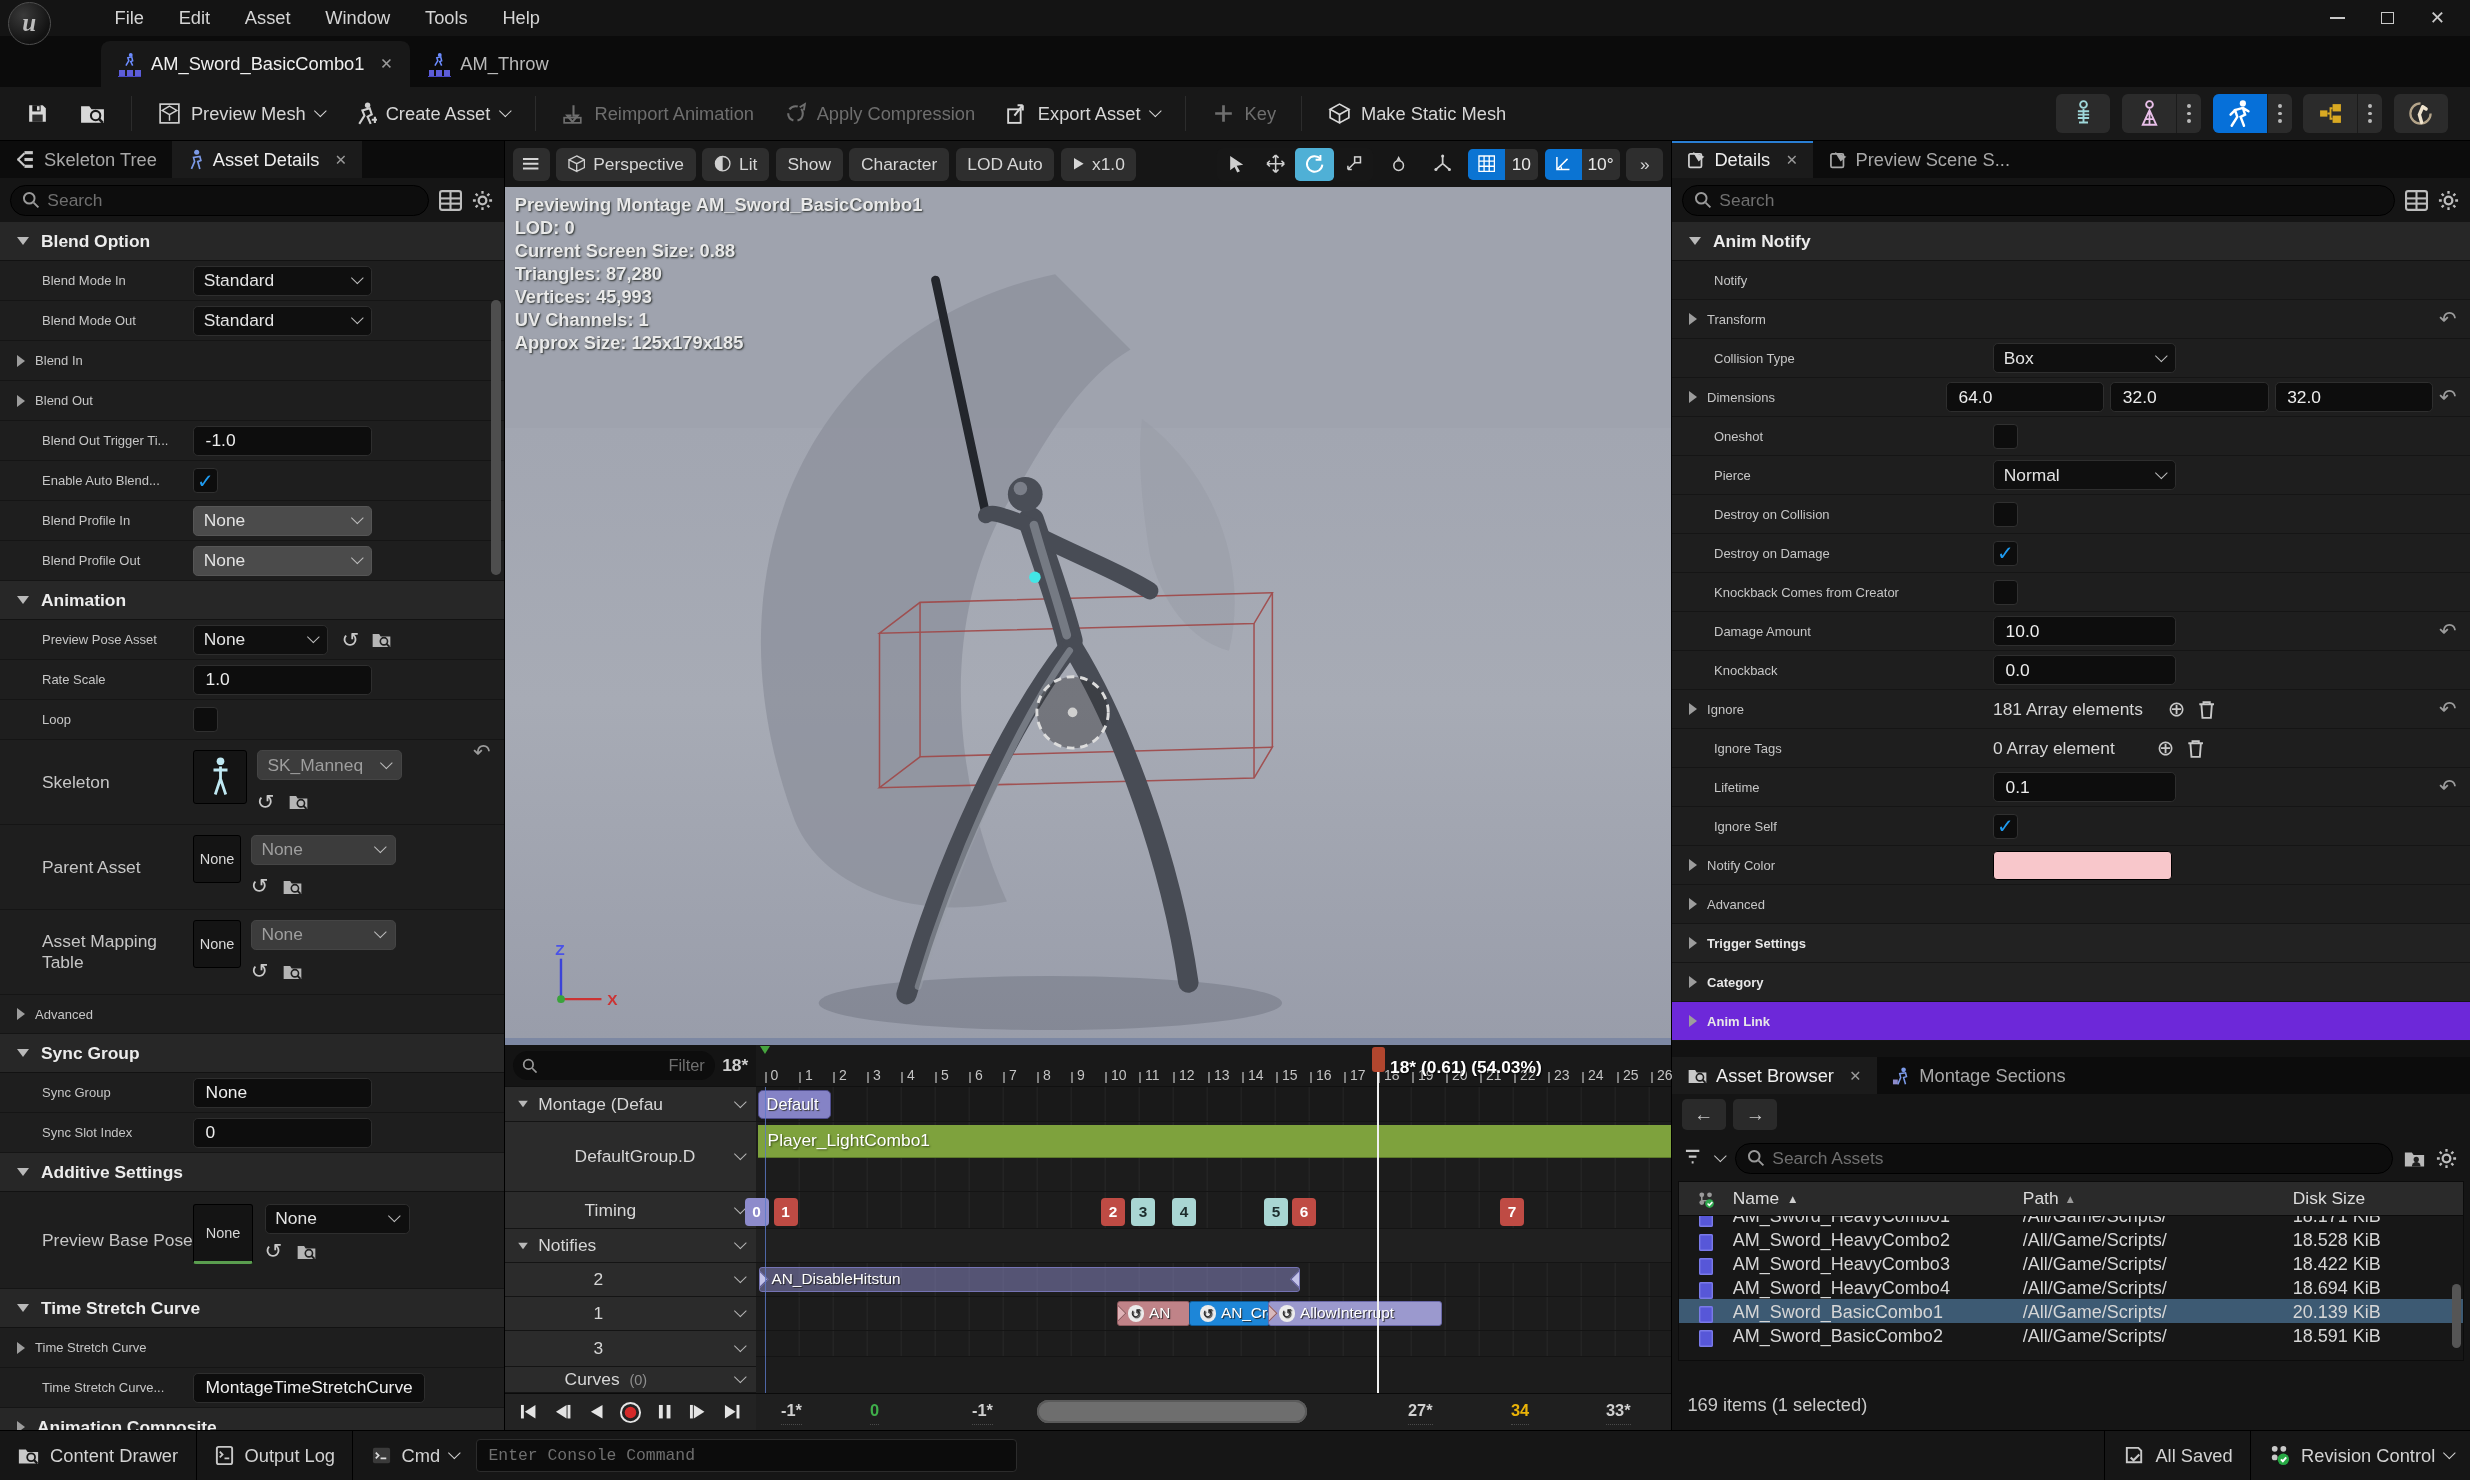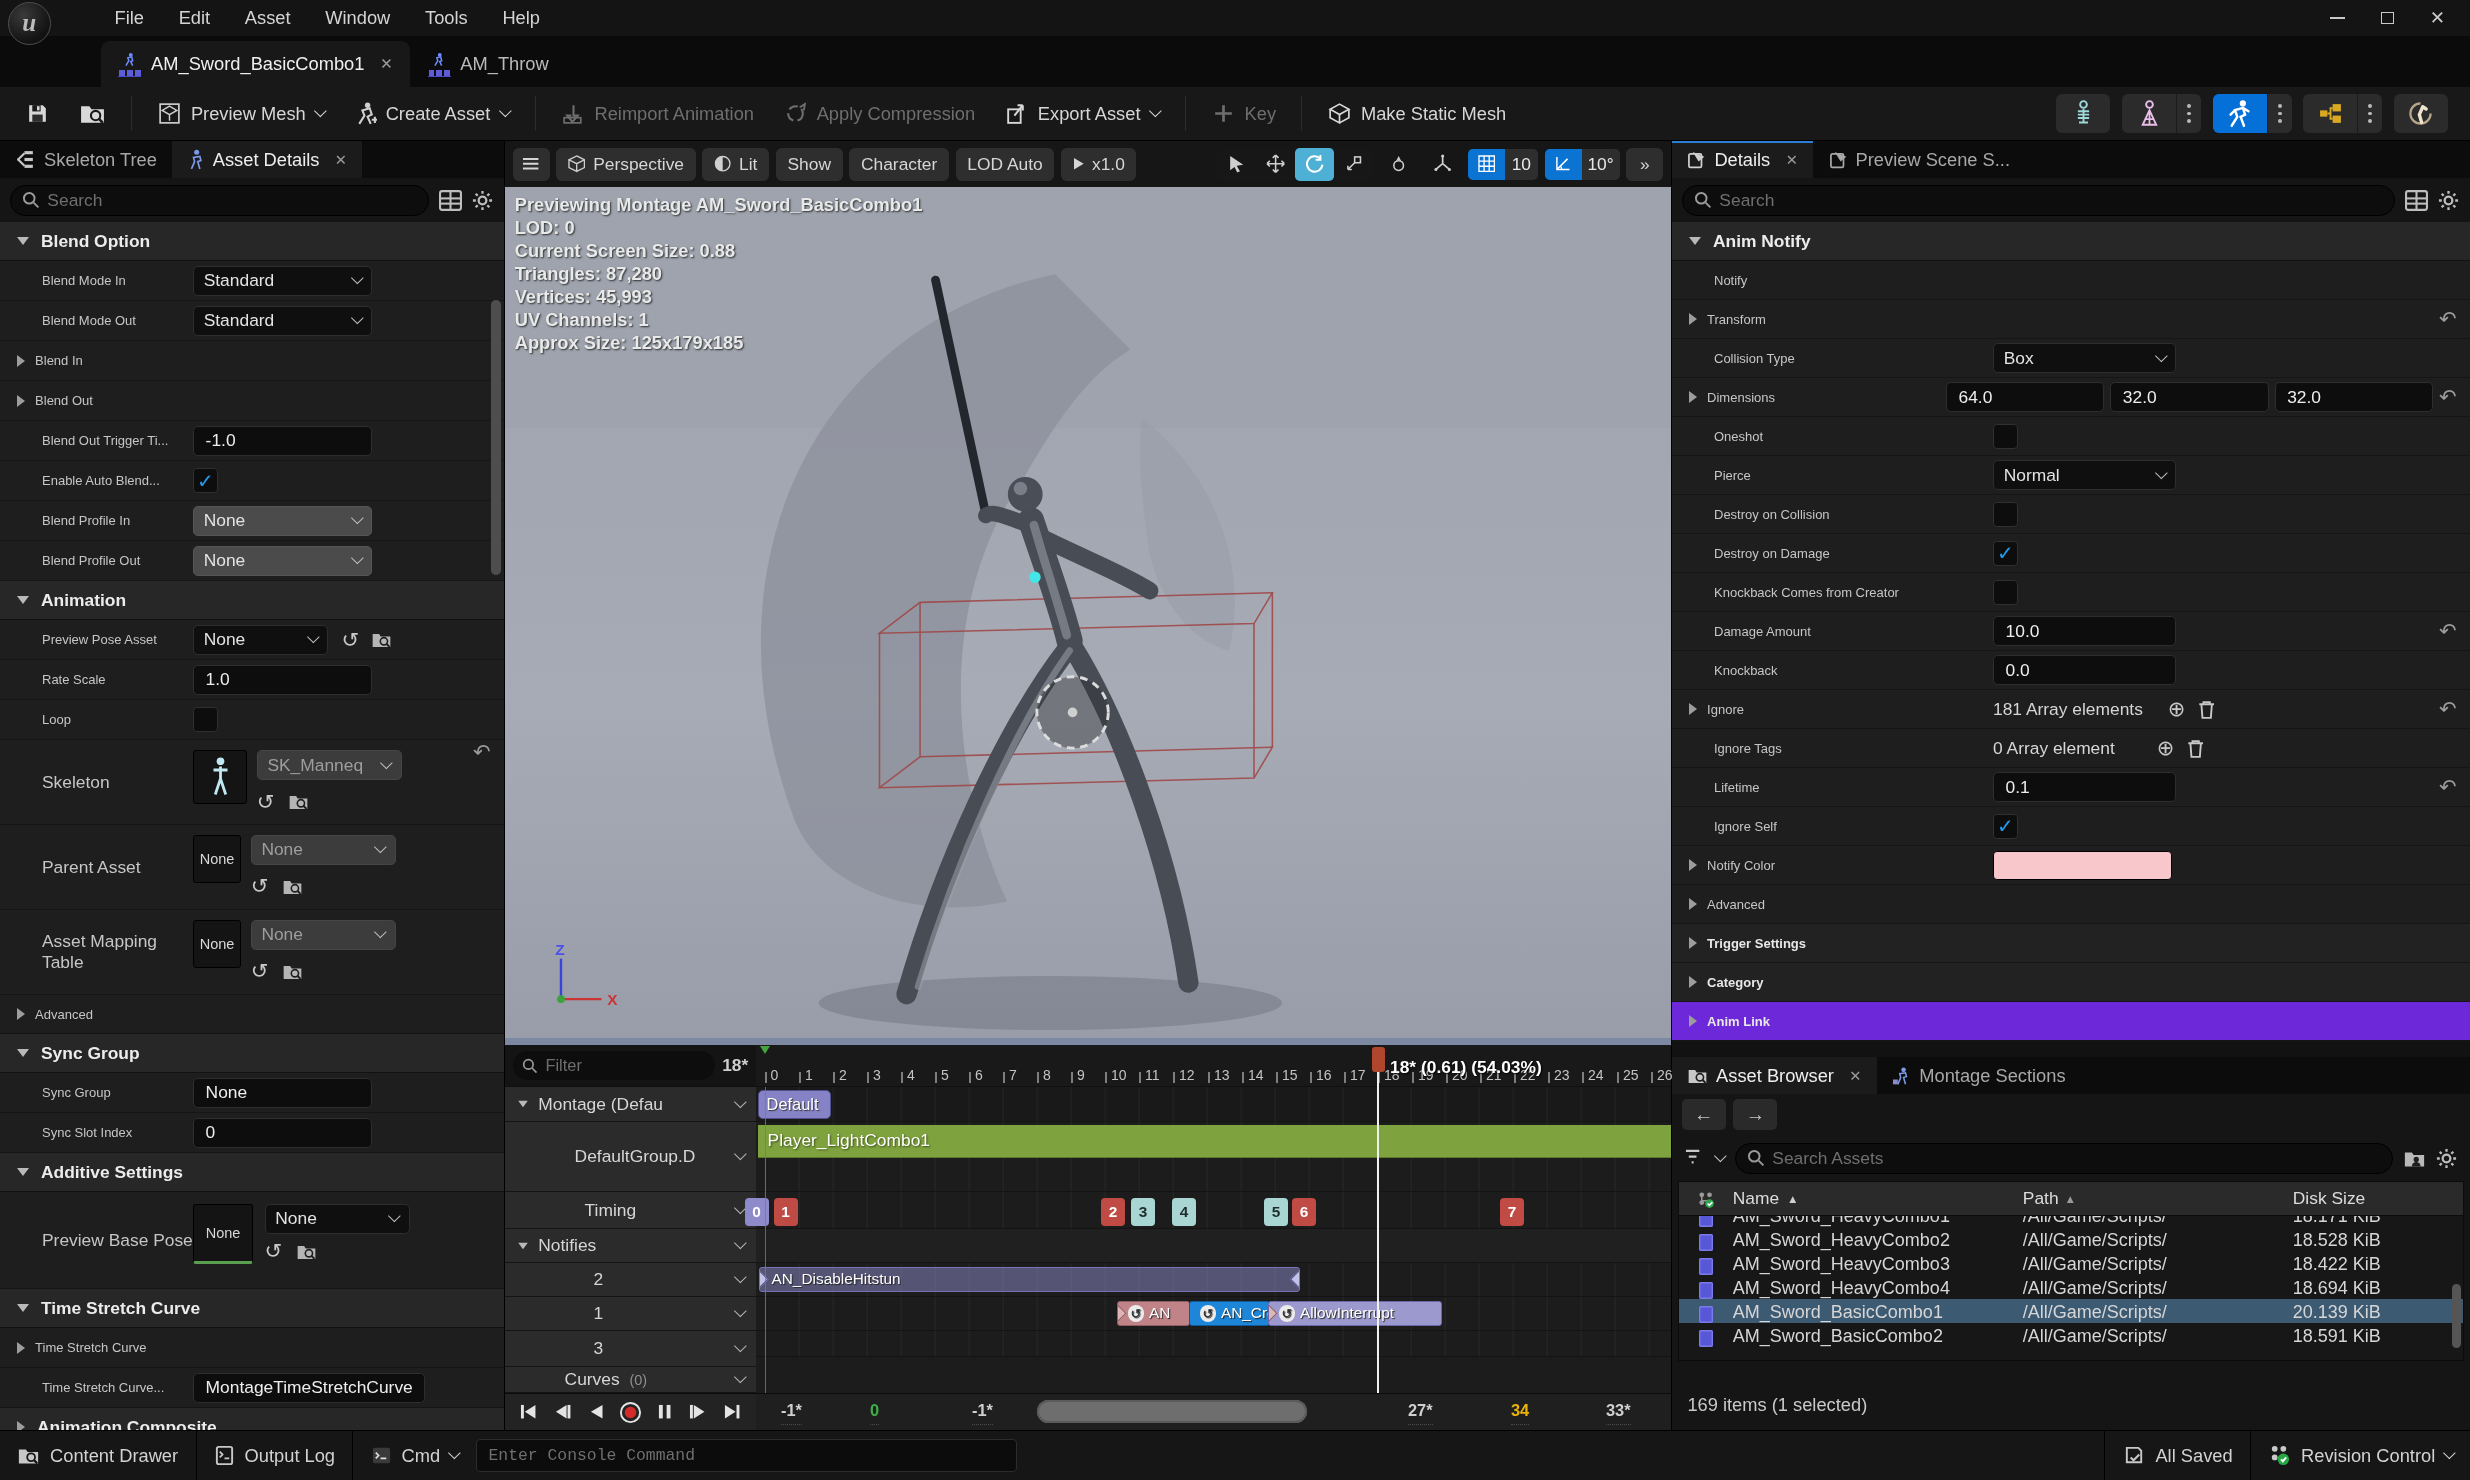--- a/index.html
+++ b/index.html
@@ -112,21 +112,21 @@
 .charsvg{position:absolute;left:0;top:0;width:100%;height:100%;}
 
 
 .timeline{height:392px;display:flex;flex-direction:column;background:#191919;border-top:7.7px solid #7d88a3;}
 .tl-main{flex:1;display:flex;}
 .tl-labels{width:251px;display:flex;flex-direction:column;background:#141414;}
 .tlab{background:#2b2b2b;border-bottom:1px solid #141414;display:flex;align-items:center;gap:9.7px;padding:0 11.6px;color:#d6d6d6;font-size:17.4px;}
 .tlab .chev{margin-left:auto;color:#b5b5b5;}
 .filterrow{background:#141414;display:flex;align-items:center;gap:7.7px;padding:0 7.7px;border-bottom:1px solid #101010;}
 .filterpill{flex:1;height:29px;background:#0d0d0d;border-radius:14.5px;display:flex;align-items:center;gap:7.7px;padding:0 9.7px;}
-.filterpill input{flex:1;background:transparent;border:0;color:#ddd;font-size:16.4px;width:58px;}
+.filterpill input{flex:1;background:transparent;border:0;color:#ddd;font-size:16.4px;width:58px;text-align:right;}
 .tl-lanes{flex:1;position:relative;background:#1c1c1c;}
 .lane{position:relative;border-bottom:1px solid #141414;background-image:repeating-linear-gradient(90deg,rgba(255,255,255,.05) 0 1px,transparent 1px 34px);background-position:8.7px 0;}
 .lane.nogrid{background-image:none;}
 .rulerrow{position:relative;border-bottom:1px solid #101010;background:#191919;}
 .tick-num{position:absolute;bottom:2.9px;font-size:14px;color:#c4c4c4;}
 .tick-num::before{content:"";position:absolute;left:-5.8px;bottom:0;width:1.9px;height:11.6px;background:#7e7e7e;}
 .sec-chip{position:absolute;left:1.9px;top:2.9px;width:73px;height:29px;background:#8583c6;border:1px solid #504e8e;border-radius:4.8px;color:#fff;display:flex;align-items:center;padding-left:7.7px;font-size:16.4px;text-shadow:1px 1px 1px #333;}
 .seg-bar{position:absolute;left:1.9px;top:2.9px;right:0;height:33px;background:#7ea23d;border-bottom:1.9px solid #5d7a2b;color:#fff;display:flex;align-items:center;padding-left:9.7px;font-size:17.4px;text-shadow:1px 1px 1.9px #3b4d17;}
 .tmark{position:absolute;top:5.8px;width:24px;height:28px;border-radius:3.9px;display:flex;align-items:center;justify-content:center;font-weight:bold;font-size:15.4px;color:#fff;}
 .tmark.red{background:#bf4b44;}

